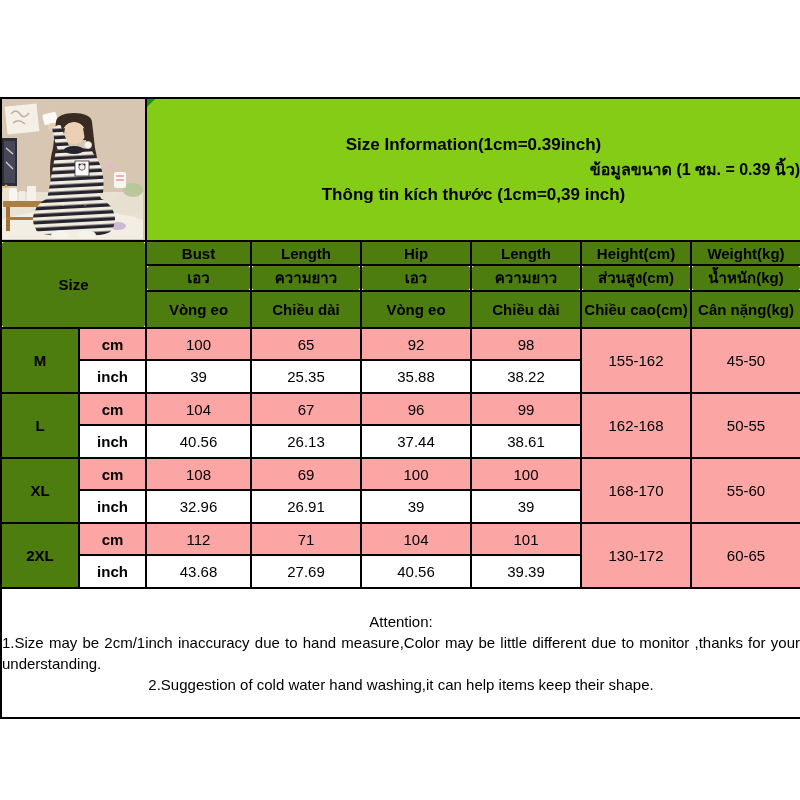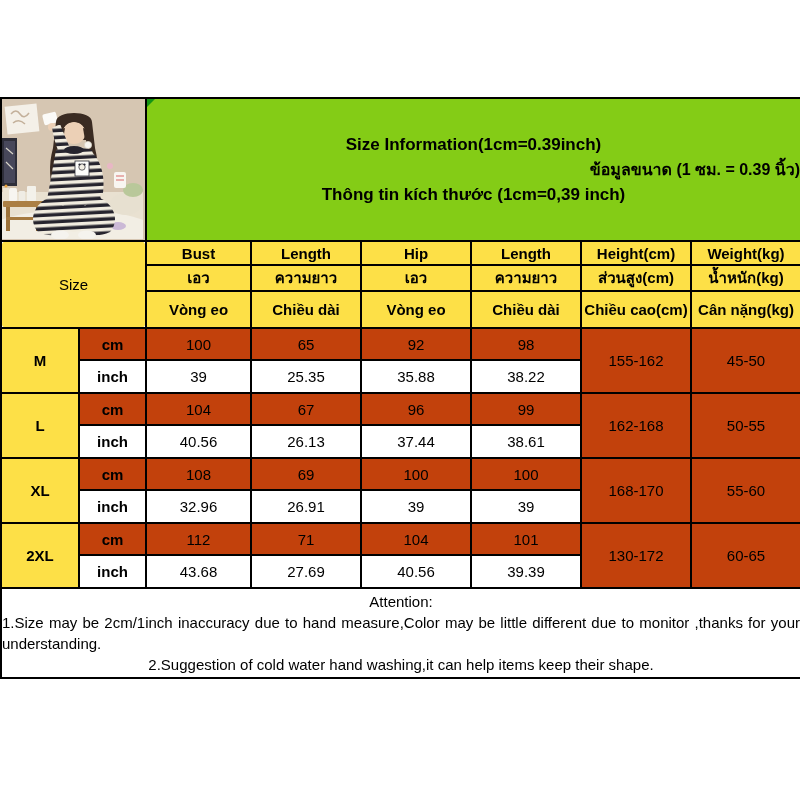--- a/index.html
+++ b/index.html
@@ -8,50 +8,50 @@
     font-family:"Liberation Sans", sans-serif;color:#000;overflow:hidden;
   }
   table.size-table{
     position:absolute;top:97px;left:0;width:800px;
     border-collapse:collapse;table-layout:fixed;
   }
   table.size-table td{
     border:2px solid #000;text-align:center;vertical-align:middle;
     padding:0;overflow:hidden;font-size:15px;
   }
-  .bg-gray{background:#fde047;}
-  .bg-light{background:#c2410c;}
+  .bg-gray{background:#4d7c0f;}
+  .bg-light{background:#fca5a5;}
   .bg-white{background:#ffffff;}
   .photo-cell{padding:0;background:#d6c6b2;}
   .photo-cell svg{display:block;}
   .title-cell{position:relative;background:#84cc16;}
   .title-l1{font-weight:bold;font-size:17px;line-height:25px;}
   .title-l2{font-weight:bold;font-size:16px;line-height:25px;text-align:right;}
   .title-l3{font-weight:bold;font-size:17px;line-height:25px;}
   .corner-marker{
     position:absolute;top:0;left:0;width:0;height:0;
     border-top:8px solid #149414;border-right:8px solid transparent;
   }
   .hdr-en{font-weight:bold;font-size:15px;}
-  .hdr-th{font-weight:bold;font-size:14px;}
+  .hdr-th{font-weight:bold;font-size:14px;border-radius:6px;}
   .hdr-vi{font-weight:bold;font-size:15px;}
-  .size-big{font-weight:normal;font-size:28px;border-radius:6px;}
+  .size-big{font-weight:bold;font-size:28px;border-radius:6px;}
   .size-name{font-weight:bold;font-size:17px;}
   .unit-label{font-weight:bold;font-size:15px;}
   .num{font-weight:normal;font-size:15px;}
   .attention-cell{
     background:#fff;text-align:left;vertical-align:top;
     padding:3px 5px 0 4px;font-size:15px;line-height:21px;
   }
   .attention-cell .just{text-align:justify;}
   .r-photo{height:143px;}
   .r-hdr{height:24px;}
   .r-cm{height:32px;}
   .r-inch{height:33px;padding-left:39px;}
-  .r-att{height:90px;padding-left:29px;}
+  .r-att{height:130px;padding-left:29px;}
 </style>
 </head>
 <body>
 
 <div class="sheet">
   <table class="size-table">
     <colgroup>
       <col style="width:78px">
         <col style="width:67px">
       <col style="width:105px">

